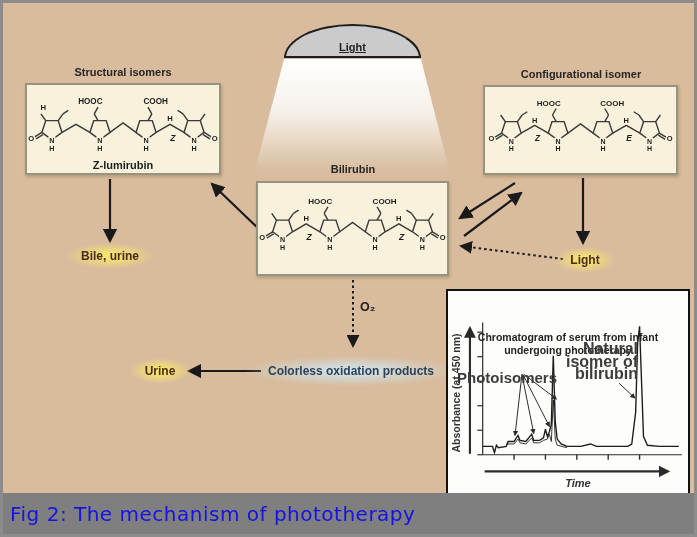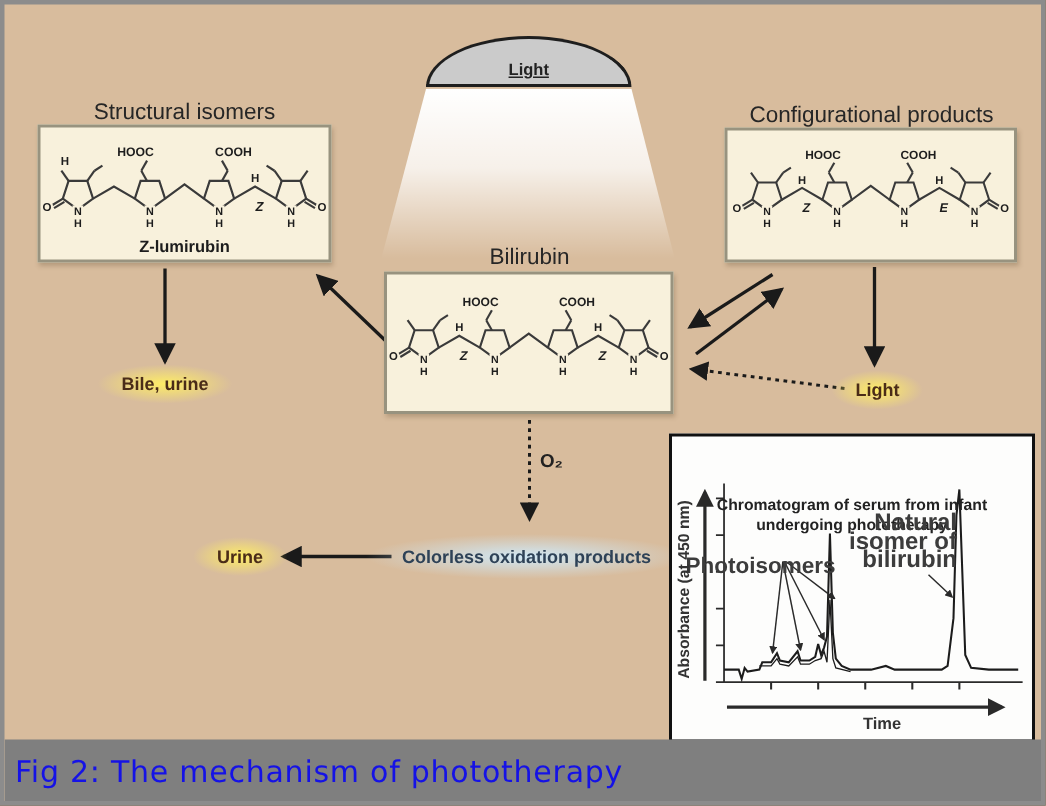--- a/index.html
+++ b/index.html
@@ -14,21 +14,21 @@
     background:linear-gradient(180deg,#ffffff 0%,rgba(255,255,255,0.78) 45%,rgba(255,255,255,0) 96%);
   }
   .lamp{
     position:absolute;left:281px;top:21px;width:137px;height:34px;z-index:3;
     background:#cbcbcb;border:2px solid #1e1e1e;box-sizing:border-box;
     border-radius:50% 50% 0 0 / 100% 100% 0 0;
     display:flex;align-items:flex-end;justify-content:center;
     font-size:11px;font-weight:bold;color:#222;padding-bottom:3px;text-decoration:underline;
   }
   .overlay{position:absolute;left:0;top:0;width:697px;height:537px;z-index:2;pointer-events:none;}
-  .btitle{position:absolute;z-index:3;transform:translateX(-50%);font-size:15px;font-weight:normal;color:#262626;white-space:nowrap;}
+  .btitle{position:absolute;z-index:3;transform:translateX(-50%);font-size:11px;font-weight:bold;color:#262626;white-space:nowrap;}
   .isobox{
     position:absolute;z-index:3;box-sizing:border-box;background:#f8f1dc;
     border:2px solid #98937f;box-shadow:1px 2px 3px rgba(80,60,30,.25);
   }
   .isobox svg{display:block;width:100%;height:calc(100% - 15px);}
   .sname{position:absolute;left:0;right:0;bottom:2px;text-align:center;font-size:11px;font-weight:bold;color:#1d1d1d;}
   .glow{position:absolute;z-index:2;transform:translate(-50%,-50%);font-weight:bold;white-space:nowrap;text-align:center;}
   .glow.yellow{
     color:#4a2c18;font-size:12px;padding:6px 16px;
     background:radial-gradient(closest-side,rgba(255,238,100,0.98),rgba(255,238,100,0));
@@ -42,21 +42,21 @@
     position:absolute;left:443px;top:286px;width:244px;height:206px;z-index:3;
     background:#fdfdfc;border:2px solid #111;box-sizing:border-box;
   }
   .chrom .plot{position:absolute;left:0;top:0;width:100%;height:100%;}
   .ctitle{
     position:absolute;left:0;right:0;top:4px;text-align:center;
     font-size:10.5px;line-height:12.5px;font-weight:bold;color:#222;padding:0 28px;margin-top:36px;
   }
   .photoiso{position:absolute;left:59px;top:66px;transform:translateX(-50%);font-size:15px;font-weight:bold;color:#3c3c3c;white-space:nowrap;margin-top:12px;}
   .natiso{position:absolute;left:152px;top:52px;transform:translateX(-50%);width:76px;text-align:right;font-size:16px;line-height:12.5px;font-weight:bold;color:#3c3c3c;}
-  .timelbl{position:absolute;left:140px;top:186px;transform:translateX(-50%);font-size:11px;font-weight:bold;color:#333;}
+  .timelbl{position:absolute;left:130px;top:186px;transform:translateX(-50%);font-size:11px;font-weight:bold;color:#333;font-style:italic;}
   .ylbl{
     position:absolute;left:-70px;top:94px;width:160px;height:16px;text-align:center;
     font-size:10.5px;font-weight:bold;color:#333;transform:rotate(-90deg);
   }
   .caption{
     position:absolute;left:0;right:0;bottom:0;height:41px;z-index:4;background:#7f7f7f;
     display:flex;align-items:center;padding-left:7px;
     font-family:"DejaVu Sans","Liberation Sans",sans-serif;
     font-size:20px;color:#1512e6;letter-spacing:0.5px;text-align:center;
   }
@@ -169,21 +169,21 @@
         <text x="152" y="58" font-size="9" font-weight="bold" text-anchor="middle" fill="#1d1d1d" stroke="#f8f1dc" stroke-width="3" paint-order="stroke" font-family="&quot;Liberation Sans&quot;,&quot;DejaVu Sans&quot;,sans-serif" font-style="italic">Z</text>
         <line x1="74" y1="37.1" x2="70" y2="30" stroke="#3a3a3a" stroke-width="1.5"></line>
         <line x1="70" y1="30" x2="74" y2="23" stroke="#3a3a3a" stroke-width="1.5"></line>
         <text x="66" y="20" font-size="8.5" font-weight="bold" text-anchor="middle" fill="#1d1d1d" stroke="#f8f1dc" stroke-width="3" paint-order="stroke" font-family="&quot;Liberation Sans&quot;,&quot;DejaVu Sans&quot;,sans-serif">HOOC</text>
         <line x1="126" y1="37.1" x2="130" y2="30" stroke="#3a3a3a" stroke-width="1.5"></line>
         <line x1="130" y1="30" x2="126" y2="23" stroke="#3a3a3a" stroke-width="1.5"></line>
         <text x="134" y="20" font-size="8.5" font-weight="bold" text-anchor="middle" fill="#1d1d1d" stroke="#f8f1dc" stroke-width="3" paint-order="stroke" font-family="&quot;Liberation Sans&quot;,&quot;DejaVu Sans&quot;,sans-serif">COOH</text>
       </svg>
   </div>
 
-  <div class="btitle" style="left:578px;top:65px;">Configurational products</div>
+  <div class="btitle" style="left:578px;top:65px;">Configurational isomer</div>
   <div class="isobox" style="left:480px;top:82px;width:195px;height:90px;">
     <svg viewBox="0 0 200 76">
         <polygon points="26.0,57.0 36.5,49.4 32.5,37.1 19.5,37.1 15.5,49.4" fill="none" stroke="#3a3a3a" stroke-width="1.5"></polygon>
         <text x="26" y="60.5" font-size="7.5" font-weight="bold" text-anchor="middle" fill="#1d1d1d" stroke="#f8f1dc" stroke-width="3" paint-order="stroke" font-family="&quot;Liberation Sans&quot;,&quot;DejaVu Sans&quot;,sans-serif">N</text>
         <text x="26" y="69" font-size="7.5" font-weight="bold" text-anchor="middle" fill="#1d1d1d" stroke="#f8f1dc" stroke-width="3" paint-order="stroke" font-family="&quot;Liberation Sans&quot;,&quot;DejaVu Sans&quot;,sans-serif">H</text>
         <polygon points="76.0,57.0 86.5,49.4 82.5,37.1 69.5,37.1 65.5,49.4" fill="none" stroke="#3a3a3a" stroke-width="1.5"></polygon>
         <text x="76" y="60.5" font-size="7.5" font-weight="bold" text-anchor="middle" fill="#1d1d1d" stroke="#f8f1dc" stroke-width="3" paint-order="stroke" font-family="&quot;Liberation Sans&quot;,&quot;DejaVu Sans&quot;,sans-serif">N</text>
         <text x="76" y="69" font-size="7.5" font-weight="bold" text-anchor="middle" fill="#1d1d1d" stroke="#f8f1dc" stroke-width="3" paint-order="stroke" font-family="&quot;Liberation Sans&quot;,&quot;DejaVu Sans&quot;,sans-serif">H</text>
         <polygon points="124.0,57.0 134.5,49.4 130.5,37.1 117.5,37.1 113.5,49.4" fill="none" stroke="#3a3a3a" stroke-width="1.5"></polygon>
         <text x="124" y="60.5" font-size="7.5" font-weight="bold" text-anchor="middle" fill="#1d1d1d" stroke="#f8f1dc" stroke-width="3" paint-order="stroke" font-family="&quot;Liberation Sans&quot;,&quot;DejaVu Sans&quot;,sans-serif">N</text>

